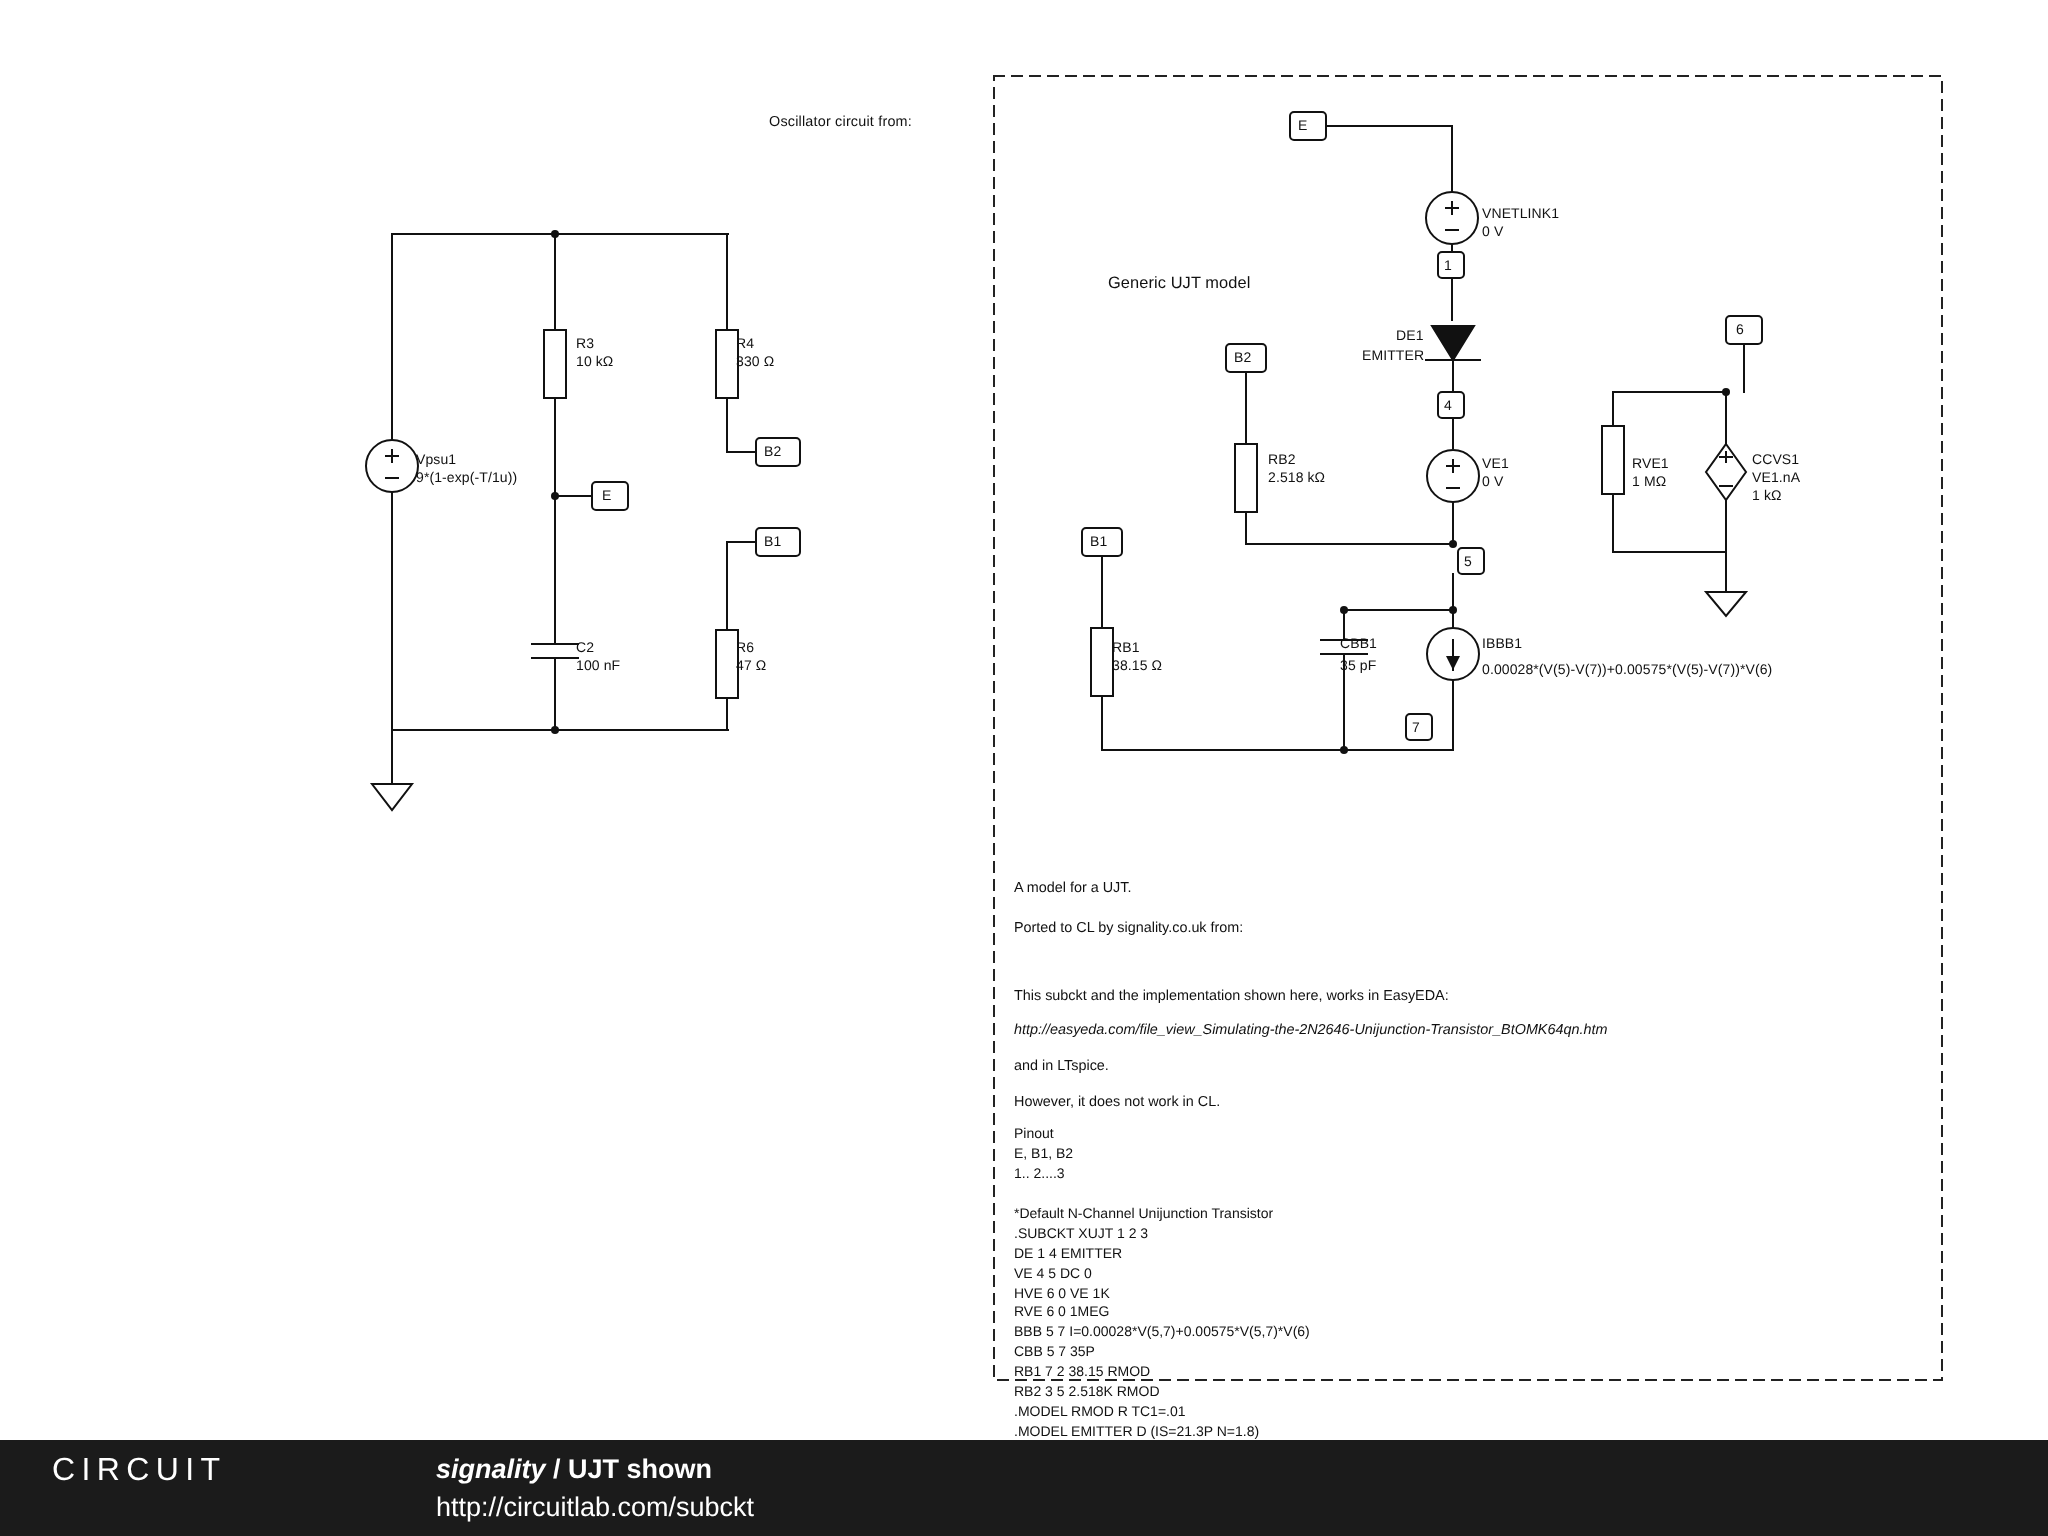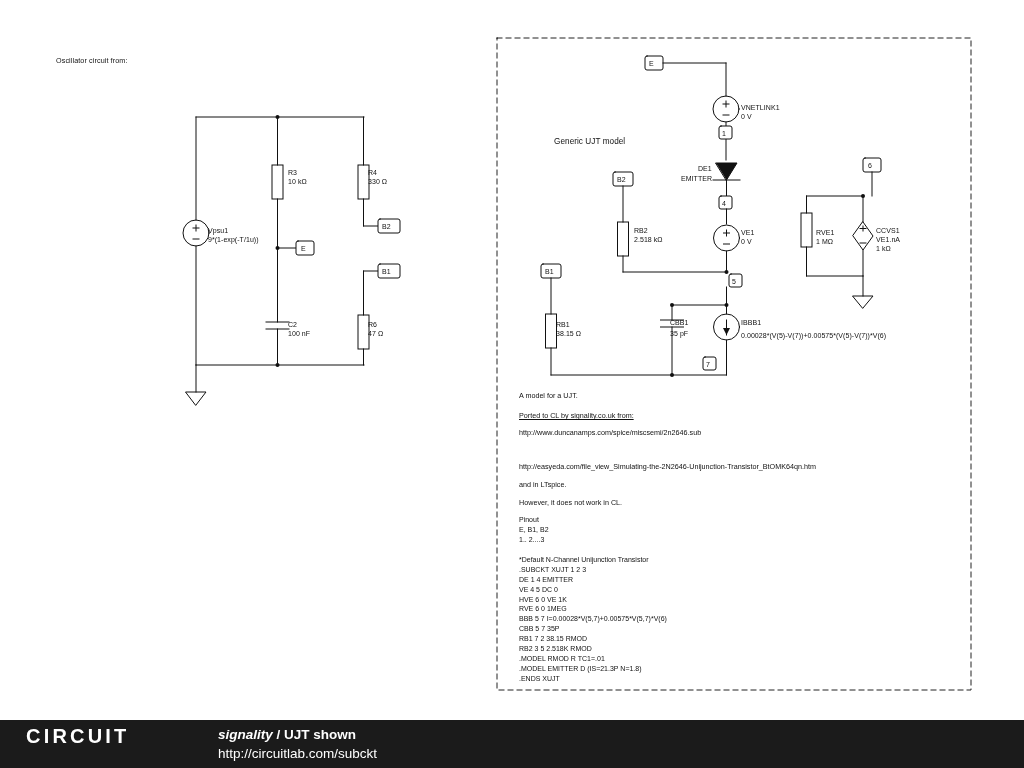--- a/index.html
+++ b/index.html
@@ -10,44 +10,44 @@
     color:#111; position:relative; overflow:hidden;
   }
   .canvas { position:absolute; left:0; top:0; width:1024px; height:768px; }
   svg.sheet { position:absolute; left:0; top:0; width:1024px; height:720px; }
 
   
   .note-block {
     position:absolute; left:56px; top:56px; width:400px;
     font-size:7.2px; line-height:1.45; color:#111; letter-spacing:.1px;
   }
-  .note-block div { white-space:nowrap; }
+  .note-block div { white-space:nowrap;text-align:right; }
 
   
   .lbl {
     position:absolute; font-size:7px; line-height:1.35; color:#111;
     white-space:pre; letter-spacing:.05px;
   }
   .lbl.t9 { font-size:8.2px; font-weight:normal; }
 
   
-  .desc { position:absolute; left:519px; width:440px; font-size:7.2px; line-height:1.5; color:#111; }
+  .desc { position:absolute; left:507px; width:440px; font-size:7.2px; line-height:1.5; color:#111;margin-top:48px; }
   .mono { font-family:"Liberation Sans", sans-serif; font-size:7px; line-height:1.42; white-space:pre; }
 
   
   .footer {
     position:absolute; left:0; top:720px; width:1024px; height:48px;
     background:#1b1b1b; color:#fff;
   }
   .footer .logo {
     position:absolute; left:26px; top:6px; width:176px; height:38px;
     color:#fff;
   }
   .footer .logo .word {
-    font-size:20px; letter-spacing:3.2px; font-weight:bold; line-height:20px;
+    font-size:16px; letter-spacing:3.2px; font-weight:normal; line-height:20px;
   }
   .footer .logo .word2 {
     font-size:19px; letter-spacing:3.2px; font-weight:bold; line-height:18px;
     display:flex; align-items:center; gap:4px;
   }
   .footer .title {
     position:absolute; left:218px; top:7px; font-size:13.5px; font-weight:bold; color:#fff;
   }
   .footer .title .ital { font-style:italic; font-weight:bold; }
   .footer .url {
@@ -250,23 +250,23 @@
   <div class="lbl" style="left:556px; top:320px;">RB1</div>
   <div class="lbl" style="left:556px; top:329px;">38.15 Ω</div>
 
   <div class="lbl" style="left:670px; top:318px;">CBB1</div>
   <div class="lbl" style="left:670px; top:329px;">35 pF</div>
 
   <div class="lbl" style="left:741px; top:318px;">IBBB1</div>
   <div class="lbl" style="left:741px; top:331px;">0.00028*(V(5)-V(7))+0.00575*(V(5)-V(7))*V(6)</div>
 
   <div class="desc" style="top:391px;">A model for a UJT.</div>
-  <div class="desc" style="top:411px;text-decoration:underline;">Ported to CL by signality.co.uk from:</div>
-  <div class="desc" style="top:428px;">http://www.duncanamps.com/spice/miscsemi/2n2646.sub</div>
-  <div class="desc" style="top:462px;">http://easyeda.com/file_view_Simulating-the-2N2646-Unijunction-Transistor_BtOMK64qn.htm</div>
+  <div class="desc" style="top:411px;">Ported to CL by signality.co.uk from:</div>
+  <div class="desc" style="top:445px;">This subckt and the implementation shown here, works in EasyEDA:</div>
+  <div class="desc" style="top:462px;font-style:italic;">http://easyeda.com/file_view_Simulating-the-2N2646-Unijunction-Transistor_BtOMK64qn.htm</div>
   <div class="desc" style="top:498px;">However, it does not work in CL.</div>
   <div class="desc" style="top:480px;">and in LTspice.</div>
   <div class="desc mono" style="top:515px;">Pinout
 E, B1, B2
 1.. 2....3
 
 *Default N-Channel Unijunction Transistor
 .SUBCKT XUJT 1 2 3
 DE 1 4 EMITTER
 VE 4 5 DC 0

